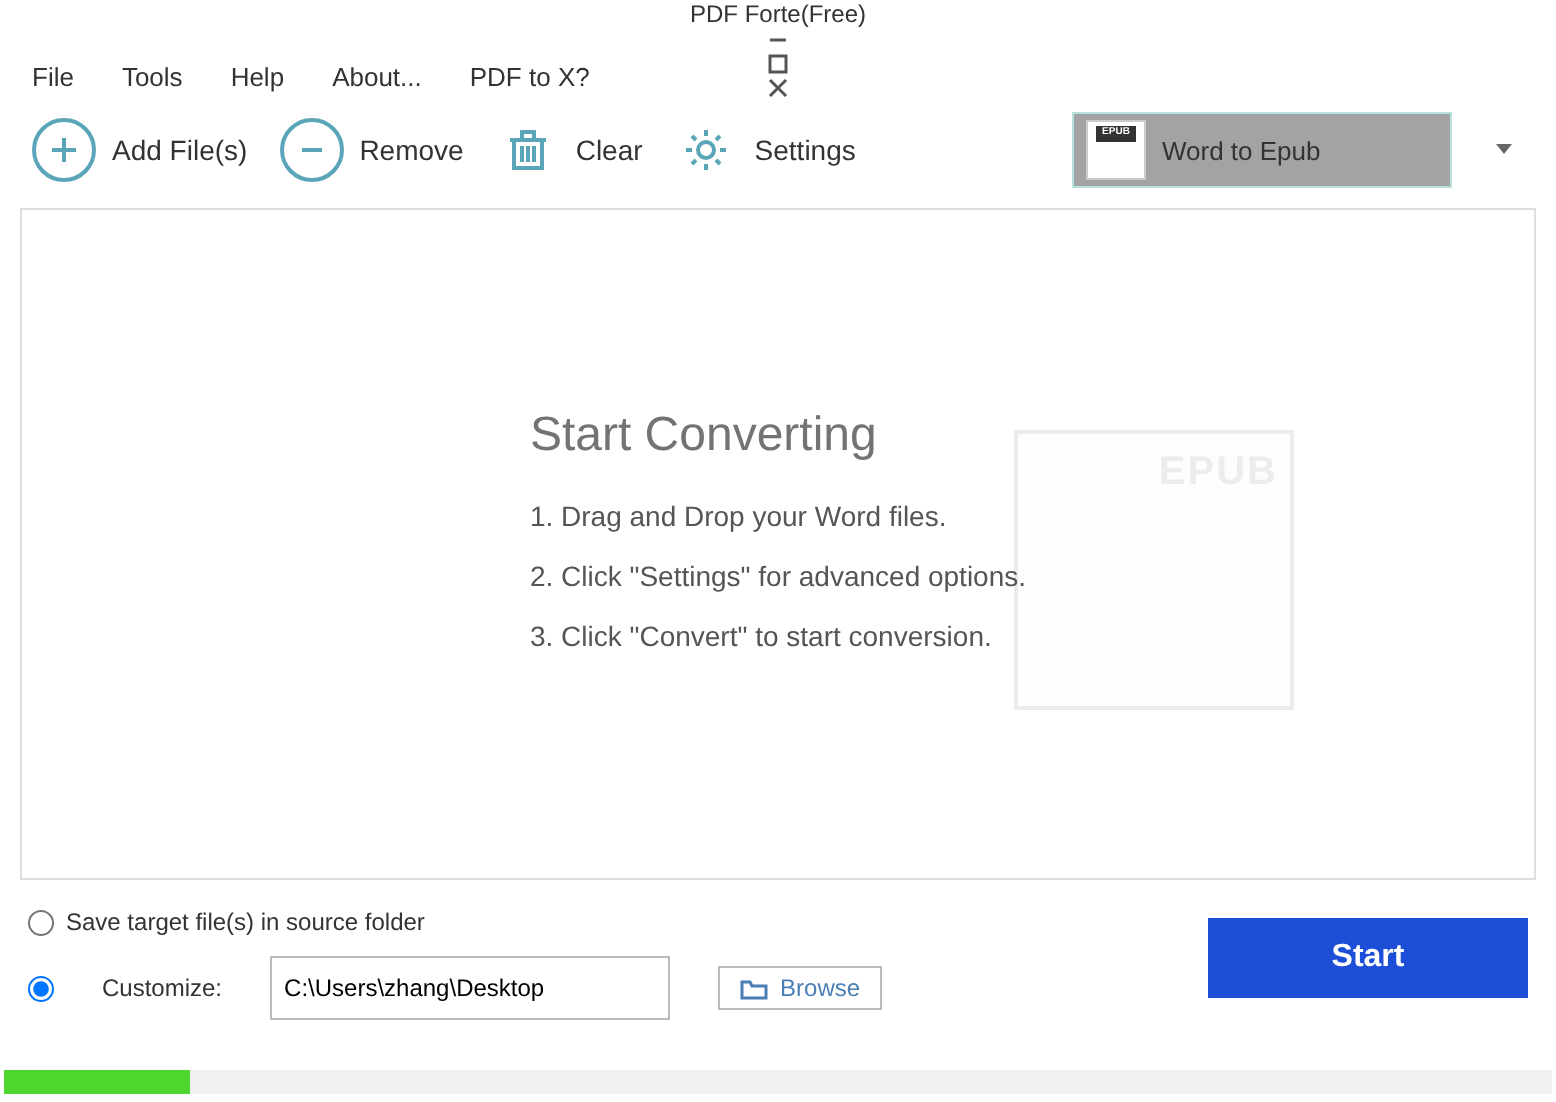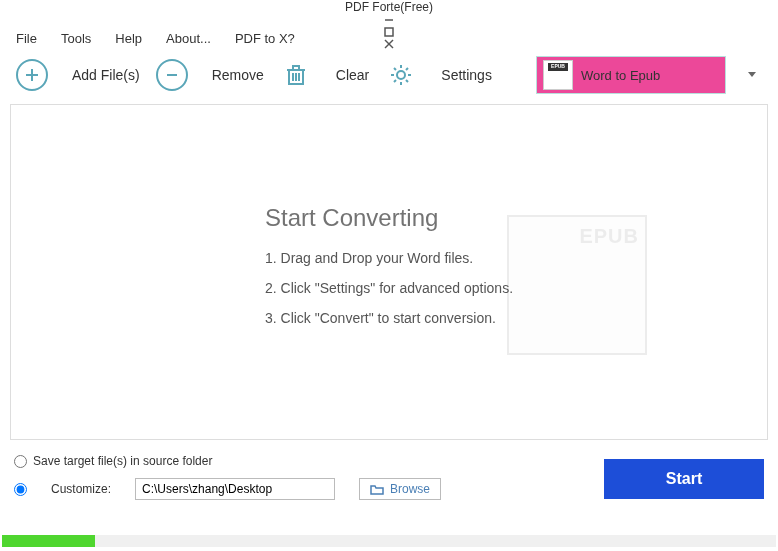--- a/index.html
+++ b/index.html
@@ -8,50 +8,50 @@
 .title-bar { height: 26px; display: flex; align-items: center; padding: 0 8px; font-family: "Microsoft YaHei", monospace; font-size: 12px; color: #333; flex-direction: column; }
 .app-icon { width: 16px; height: 16px; border-radius: 50%; background: radial-gradient(circle at 30% 30%, #a8d8e8, #5ba8c4); margin-right: 6px; }
 .title-bar .spacer { flex: 1; }
 .win-btn { width: 28px; height: 20px; display: flex; align-items: center; justify-content: center; cursor: pointer; }
 .win-btn svg { stroke: #555; stroke-width: 1.5; fill: none; }
 
 .menu-bar { height: 24px; display: flex; align-items: center; padding: 0 16px; gap: 24px; font-size: 13px; color: #333; }
 .menu-item { cursor: pointer; }
 
 .toolbar { height: 50px; display: flex; align-items: center; padding: 0 12px; gap: 8px; }
-.tool-btn { display: flex; align-items: center; gap: 24px; cursor: pointer; padding: 4px; }
+.tool-btn { display: flex; align-items: center; gap: 8px; cursor: pointer; padding: 4px; }
 .circle-icon { width: 32px; height: 32px; border: 2px solid #5aa6b8; border-radius: 50%; display: flex; align-items: center; justify-content: center; }
 .circle-icon svg { stroke: #5aa6b8; stroke-width: 2; fill: none; }
 .trash-icon, .gear-icon { width: 32px; height: 32px; display: flex; align-items: center; justify-content: center; }
 .trash-icon svg, .gear-icon svg { stroke: #5aa6b8; stroke-width: 2; fill: none; }
 .tool-btn span { font-size: 14px; color: #333; }
 .toolbar .flex-spacer { flex: 1; }
 
-.format-select { display: flex; align-items: center; background: #ec4899; border: 1px solid #b8e0dc; height: 38px; padding: 0 6px; min-width: 190px; cursor: pointer; }
+.format-select { display: flex; align-items: center; background: #a3a3a3; border: 1px solid #b8e0dc; height: 38px; padding: 0 6px; min-width: 190px; cursor: pointer; }
 .epub-thumb { width: 30px; height: 30px; background: #fff; border: 1px solid #ccc; position: relative; margin-right: 8px; }
 .epub-thumb::before { content: ""; position: absolute; top: 2px; left: 4px; right: 4px; height: 8px; background: #333; }
 .epub-thumb::after { content: "EPUB"; position: absolute; top: 2px; left: 0; right: 0; text-align: center; font-size: 5px; color: #fff; font-weight: bold; }
 .format-select span { font-size: 13px; color: #333; }
 .dropdown-arrow { width: 28px; height: 38px; display: flex; align-items: center; justify-content: center; cursor: pointer; margin-left: 4px; }
 .dropdown-arrow svg { fill: #666; }
 
 .main-panel { margin: 4px 10px 8px 10px; border: 1px solid #ddd; height: 336px; position: relative; display: flex; flex-direction: column; align-items: center; justify-content: center; background: #fff; }
 .watermark { position: absolute; right: 120px; top: 110px; width: 140px; height: 140px; opacity: 0.15; pointer-events: none; }
 .watermark .page { width: 100%; height: 100%; border: 2px solid #888; background: #f5f5f5; position: relative; }
 .watermark .label { position: absolute; top: 8px; right: 6px; font-size: 20px; font-weight: bold; color: #888; letter-spacing: 1px; }
 .instructions { position: relative; z-index: 1; text-align: left; }
 .instructions h2 { font-size: 24px; font-weight: 400; color: #737373; margin-bottom: 18px; }
 .instructions p { font-size: 14px; color: #555; margin-bottom: 14px; }
 
 .bottom-panel { padding: 6px 14px; }
 .radio-row { display: flex; align-items: center; gap: 6px; font-size: 12px; color: #333; margin-bottom: 10px; }
 .radio-row input[type="radio"] { cursor: pointer; }
 .radio-row label { cursor: pointer; }
 .customize-row { display: flex; align-items: center; gap: 24px; }
-.path-input { width: 200px; height: 22px; font-size: 12px; padding: 2px 6px; border: 1px solid #bbb; }
+.path-input { width: 200px; height: 32px; font-size: 12px; padding: 2px 6px; border: 1px solid #bbb; }
 .browse-btn { display: flex; align-items: center; gap: 6px; border: 1px solid #bbb; height: 22px; padding: 0 10px; font-size: 12px; color: #4a7fb5; cursor: pointer; background: #fff; }
 .browse-btn svg { stroke: #4a7fb5; fill: none; stroke-width: 1.5; }
 
 .start-btn { position: absolute; right: 14px; bottom: 52px; width: 160px; height: 40px; background: #1d4ed8; color: #fff; font-size: 16px; font-weight: 700; border: none; cursor: pointer; display: flex; align-items: center; justify-content: center; }
 
 .progress-bar { position: absolute; bottom: 4px; left: 2px; right: 2px; height: 12px; background: #f0f0f0; }
 .progress-fill { height: 100%; background: #4fd62f; }
 </style>
 </head>
 <body>

